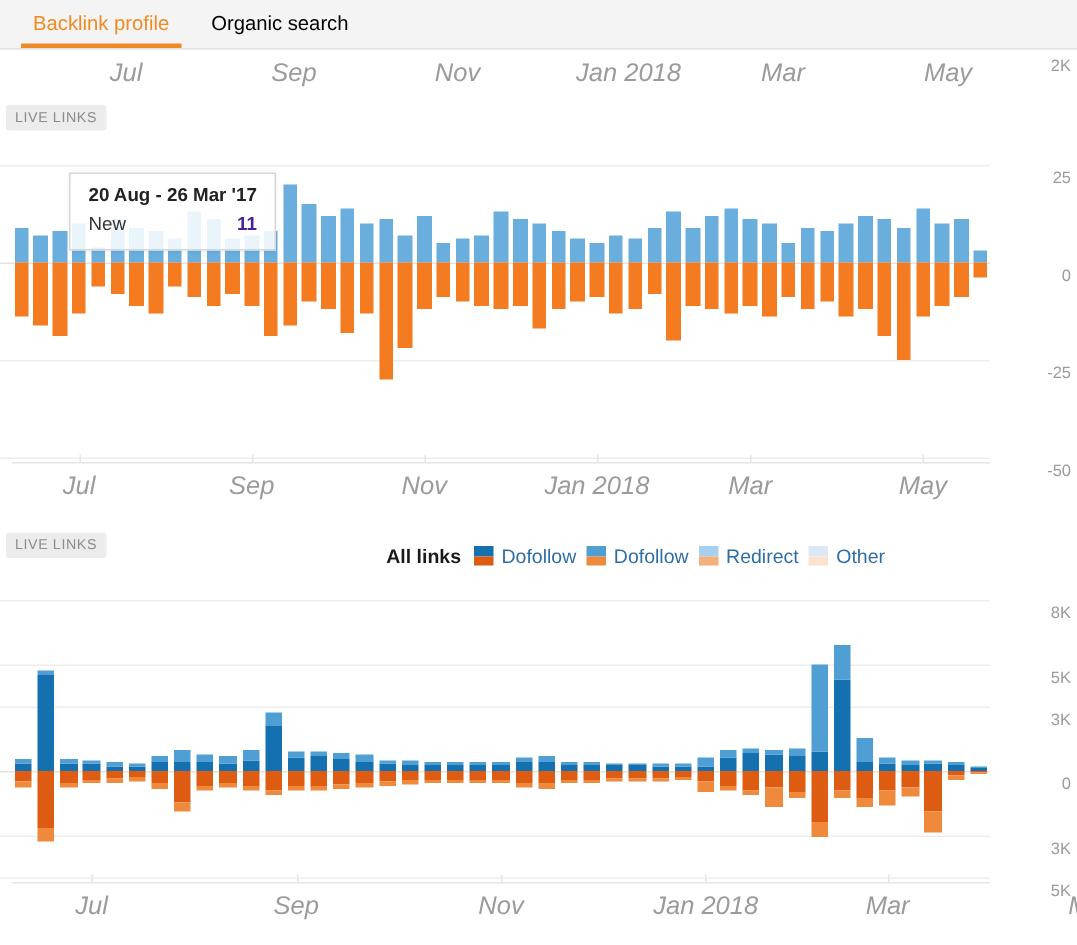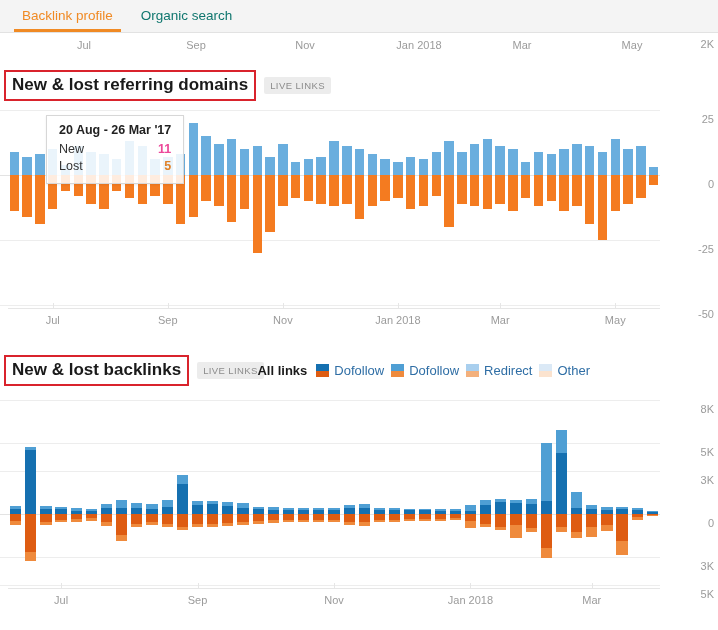--- a/index.html
+++ b/index.html
@@ -15,40 +15,41 @@
 
   
   .tabbar{
     position:absolute;left:0;top:0;width:718px;height:33px;
     background:#f4f4f4;border-bottom:1px solid #e2e2e2;
     box-sizing:border-box;
   }
   .tabs{position:absolute;left:8px;top:0;display:flex;align-items:center;height:32px;}
   .tab{
     position:relative;padding:0 14px;height:32px;line-height:32px;
-    font-size:13.5px;color:#0f766e;white-space:nowrap;cursor:pointer;
+    font-size:13.5px;color:#000000;white-space:nowrap;cursor:pointer;
   }
   .tab.active{color:#f08a24;}
   .tab.active:after{
     content:"";position:absolute;left:6px;right:6px;bottom:0;height:3px;background:#f08a24;
   }
 
   
   .chart{position:absolute;left:0;}
   .gridline{position:absolute;left:0;right:0;height:1px;background:#ededed;}
   .gridline.zero{background:#e3e3e3;}
   .ylab{
     position:absolute;right:4px;text-align:right;
     font-size:11px;color:#9b9b9b;white-space:nowrap;
     transform:translateY(-50%);
   }
   .xaxisline{position:absolute;height:1px;background:#e6e6e6;}
   .xlab{
-    position:absolute;font-size:11px;color:#9b9b9b;white-space:nowrap;
+    position:absolute;font-size:17px;color:#9b9b9b;white-space:nowrap;
     transform:translateX(-50%);
+    font-style:italic;
   }
   .xtick{position:absolute;width:1px;background:#e6e6e6;}
   .bars{position:absolute;left:0;top:0;right:0;bottom:0;}
   .bar{position:absolute;}
 
   
   .secttitle{
     position:absolute;display:flex;align-items:center;gap:8px;
   }
   .secttitle .redbox{
@@ -76,21 +77,21 @@
   
   .tooltip{
     position:absolute;background:#fff;border:1px solid #d7d7d7;
     box-shadow:0 1px 2px rgba(0,0,0,.07);
     padding:7px 12px 8px 12px;font-size:12.5px;z-index:20;
   }
   .tooltip .ttdate{font-weight:bold;color:#222;font-size:12.5px;margin-bottom:4px;white-space:nowrap;}
   .tooltip .ttrow{display:flex;justify-content:space-between;gap:26px;line-height:17px;}
   .tooltip .ttk{color:#333;}
   .tooltip .ttv{font-weight:bold;}
-  .tooltip .ttv.new{color:#ec4899;}
+  .tooltip .ttv.new{color:#4c1d95;}
   .tooltip .ttv.lost{color:#e08128;}
 </style>
 </head>
 <body>
 
 <div class="page">
 
   <div class="tabbar">
     <div class="tabs" id="tabs">
         <div class="tab active">Backlink profile</div>
@@ -104,23 +105,20 @@
         <div class="xlab" style="left: 84px; top: 6px;">Jul</div>
         <div class="xlab" style="left: 196px; top: 6px;">Sep</div>
         <div class="xlab" style="left: 305px; top: 6px;">Nov</div>
         <div class="xlab" style="left: 419px; top: 6px;">Jan 2018</div>
         <div class="xlab" style="left: 522px; top: 6px;">Mar</div>
         <div class="xlab" style="left: 632px; top: 6px;">May</div>
       </div>
   </div>
 
   <div class="secttitle" style="left:4px;top:70px;">
-    <div class="redbox">
-      <h2>New &amp; lost referring domains</h2>
-    </div>
     <span class="badge">LIVE LINKS</span>
   </div>
 
   <div class="chart" id="chart1" style="top:110px;height:230px;width:718px;">
     <div id="c1grid">
         <div class="gridline" style="top: 0px; left: 0px; right: 58px;"></div>
         <div class="gridline zero" style="top: 65px; left: 0px; right: 58px;"></div>
         <div class="gridline" style="top: 130px; left: 0px; right: 58px;"></div>
         <div class="gridline" style="top: 195px; left: 0px; right: 58px;"></div>
       </div>
@@ -250,30 +248,23 @@
       <div class="xtick" style="position: absolute; left: 615.255px; top: 303px; height: 5px;"></div>
       <div class="xlab" style="position: absolute; left: 615.255px; top: 314px;">May</div>
     </div>
 
   <div class="tooltip" id="tooltip1" style="left: 46px; top: 115px; background: rgba(255, 255, 255, 0.86);">
     <div class="ttdate">20 Aug - 26 Mar '17</div>
     <div class="ttrow">
       <span class="ttk">New</span>
       <span class="ttv new">11</span>
     </div>
-    <div class="ttrow">
-      <span class="ttk">Lost</span>
-      <span class="ttv lost">5</span>
-    </div>
   </div>
 
   <div class="secttitle" style="left:4px;top:355px;">
-    <div class="redbox">
-      <h2>New &amp; lost backlinks</h2>
-    </div>
     <span class="badge">LIVE LINKS</span>
   </div>
 
   <div class="legend" id="legend2" style="right:10px;top:363px;">
     <span class="alllinks">All links</span>
     <span id="legendItems" style="display:flex;align-items:center;gap:7px;">
         <span class="item">
           <span class="sw">
             <i style="background: rgb(21, 112, 176);"></i>
             <i style="background: rgb(222, 92, 18);"></i>

